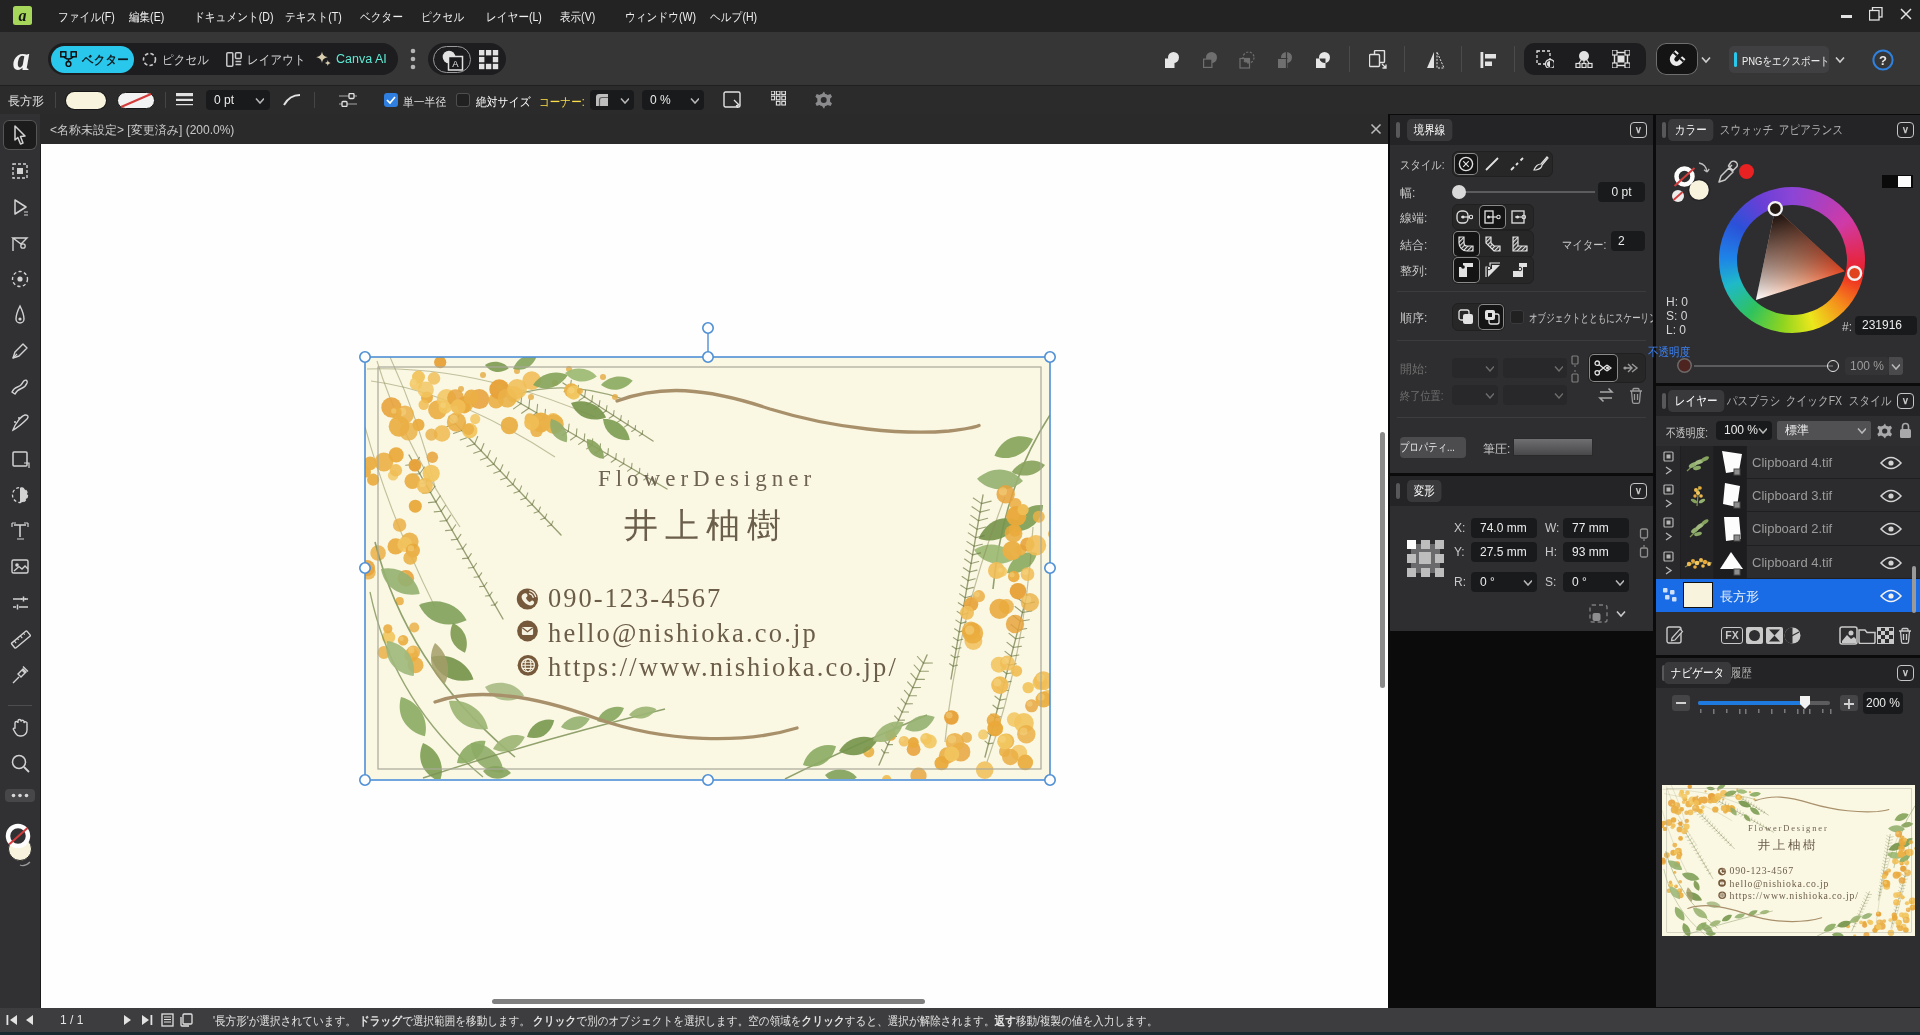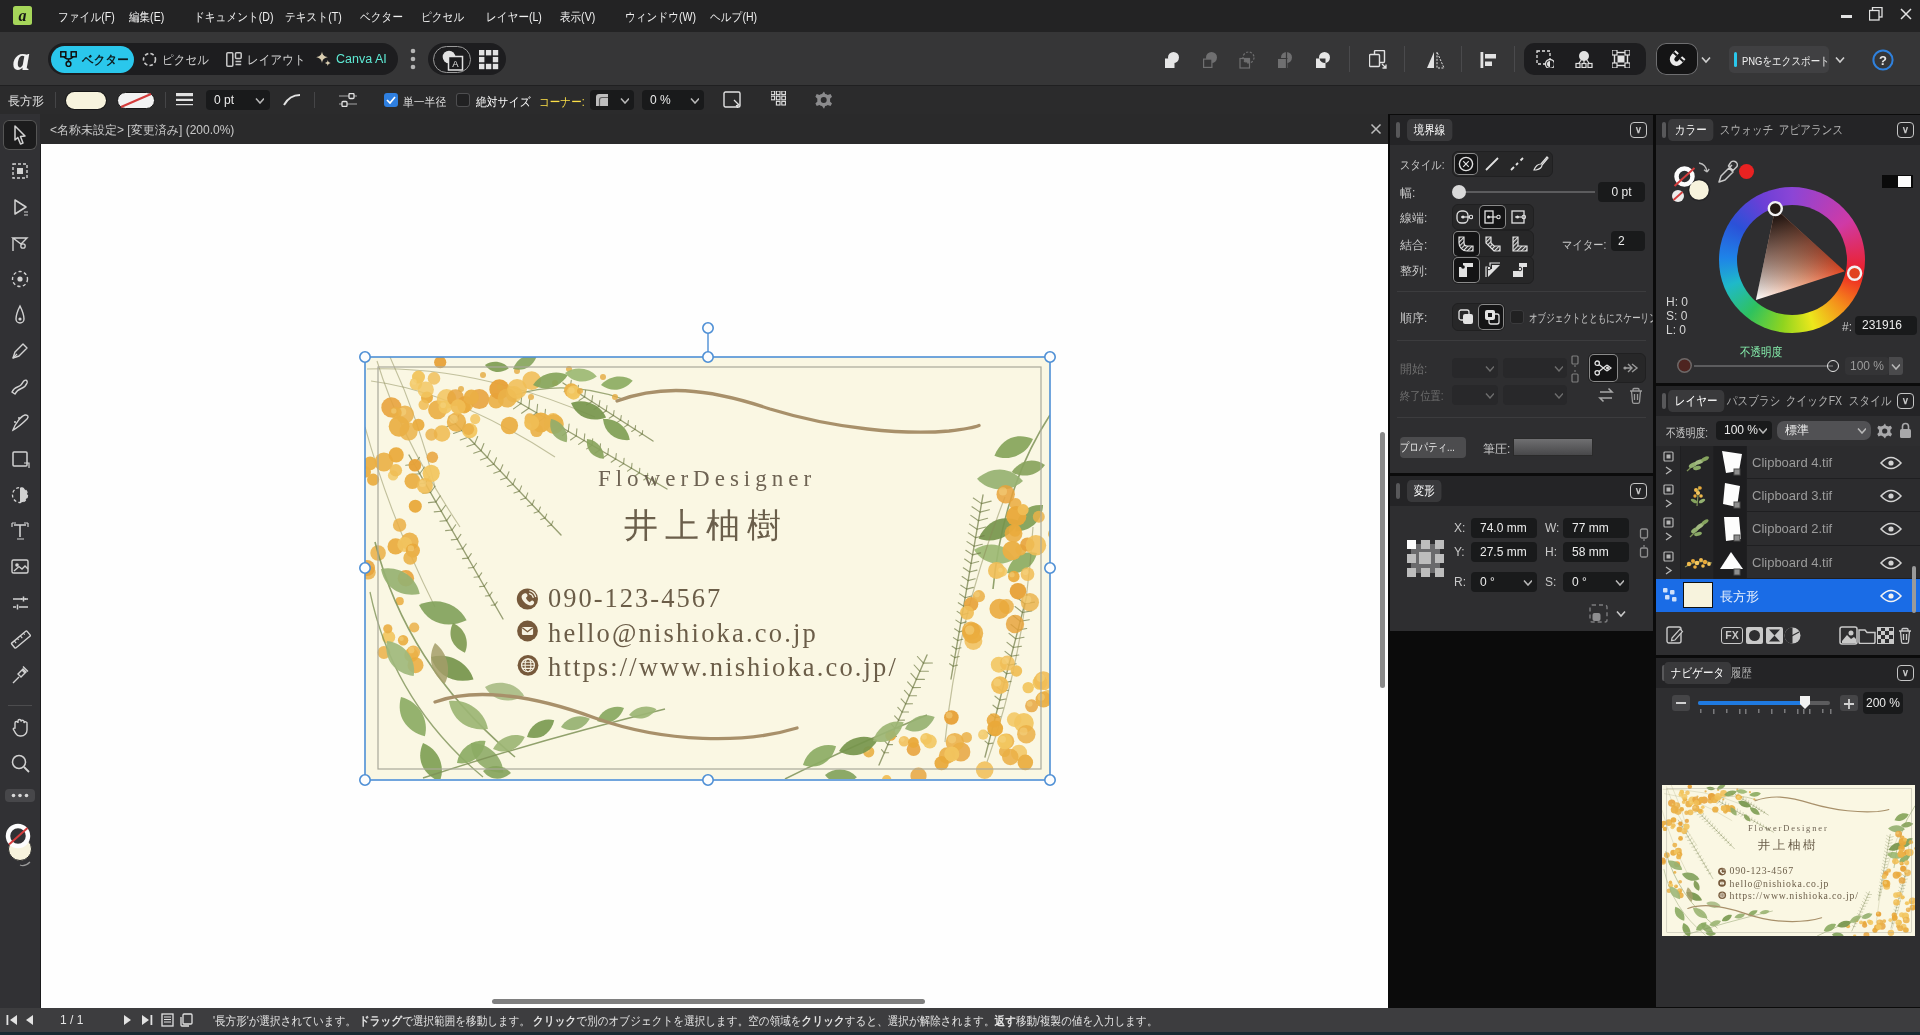--- a/index.html
+++ b/index.html
@@ -1105,21 +1105,21 @@
 <div class="ab" style="left:1407px;top:568px;width:9px;height:9px;background:#bdbdbd"></div>
 <div class="ab" style="left:1421px;top:568px;width:9px;height:9px;background:#bdbdbd"></div>
 <div class="ab" style="left:1435px;top:568px;width:9px;height:9px;background:#bdbdbd"></div>
 <div class="lbl" style="left:1454px;top:521px;width:20px;height:14px;">X:</div>
 <div class="inbox" style="left:1471px;top:518px;width:66px;height:20px;line-height:20px;padding-left:9px">74.0 mm</div>
 <div class="lbl" style="left:1545px;top:521px;width:20px;height:14px;">W:</div>
 <div class="inbox" style="left:1563px;top:518px;width:66px;height:20px;line-height:20px;padding-left:9px">77 mm</div>
 <div class="lbl" style="left:1454px;top:545px;width:20px;height:14px;">Y:</div>
 <div class="inbox" style="left:1471px;top:542px;width:66px;height:20px;line-height:20px;padding-left:9px">27.5 mm</div>
 <div class="lbl" style="left:1545px;top:545px;width:20px;height:14px;">H:</div>
-<div class="inbox" style="left:1563px;top:542px;width:66px;height:20px;line-height:20px;padding-left:9px">58 mm</div>
+<div class="inbox" style="left:1563px;top:542px;width:66px;height:20px;line-height:20px;padding-left:9px">93 mm</div>
 <div class="lbl" style="left:1454px;top:575px;width:20px;height:14px;">R:</div>
 <div class="inbox" style="left:1471px;top:572px;width:66px;height:20px;line-height:20px;padding-left:9px">0 °</div>
 <svg class="ab" style="left:1523px;top:579px" width="9" height="7" viewBox="0 0 9 7">
     <path d="M1,1.5 L5,6 L9,1.5" stroke="#b9b9b9" stroke-width="1.5" fill="none"></path>
   </svg>
 <div class="lbl" style="left:1545px;top:575px;width:20px;height:14px;">S:</div>
 <div class="inbox" style="left:1563px;top:572px;width:66px;height:20px;line-height:20px;padding-left:9px">0 °</div>
 <svg class="ab" style="left:1615px;top:579px" width="9" height="7" viewBox="0 0 9 7">
     <path d="M1,1.5 L5,6 L9,1.5" stroke="#b9b9b9" stroke-width="1.5" fill="none"></path>
   </svg>
@@ -1174,21 +1174,21 @@
     <polygon points="125.8,84.2 36.9,113.1 56.3,21.6" fill="url(#g1)"></polygon>
     <polygon points="125.8,84.2 36.9,113.1 56.3,21.6" fill="url(#g2)"></polygon>
     <circle cx="56.3" cy="21.6" r="6.5" fill="#241a14" stroke="#f2f2f2" stroke-width="2.4"></circle>
     <circle cx="135.6" cy="86.3" r="6.5" fill="#e1431f" stroke="#f2f2f2" stroke-width="2.4"></circle>
   </svg>
 <div class="lbl" style="left:1666px;top:295px;width:40px;height:14px;color:#d6d6d6">H: 0</div>
 <div class="lbl" style="left:1666px;top:309px;width:40px;height:14px;color:#d6d6d6">S: 0</div>
 <div class="lbl" style="left:1666px;top:323px;width:40px;height:14px;color:#d6d6d6">L: 0</div>
 <div class="lbl" style="left:1842px;top:320px;width:14px;height:14px;">#:</div>
 <div class="inbox" style="left:1855px;top:316px;width:62px;height:19px;line-height:19px;padding-left:7px">231916</div>
-<div class="lbl" style="left:1740px;top:344px;width:60px;height:14px;color:#86efac"><span style="display:inline-block;transform:scaleX(0.88);transform-origin:0 50%;white-space:nowrap">不透明度</span></div>
+<div class="lbl" style="left:1648px;top:344px;width:60px;height:14px;color:#3b82f6"><span style="display:inline-block;transform:scaleX(0.88);transform-origin:0 50%;white-space:nowrap">不透明度</span></div>
 <div class="ab" style="left:1677px;top:358px;width:15px;height:15px;border-radius:8px;background:#4e2420;box-shadow:inset 0 0 0 1.5px #6a6a6a"></div>
 <div class="ab" style="left:1694px;top:364.5px;width:139px;height:2px;background:#5c5c5e"></div>
 <div class="ab" style="left:1827px;top:359.5px;width:12px;height:12px;border-radius:6px;border:1.6px solid #e6e6e6"></div>
 <div class="inbox" style="left:1845px;top:357px;width:44px;height:18px;line-height:18px;text-align:center;color:#9c9c9c;background:#343436">100 %</div>
 <div class="ab" style="left:1889px;top:357px;width:14px;height:18px;background:#4a4a4c;border-radius:0 3px 3px 0"></div>
 <svg class="ab" style="left:1891px;top:363px" width="9" height="7" viewBox="0 0 9 7">
     <path d="M1,1.5 L5,6 L9,1.5" stroke="#b9b9b9" stroke-width="1.5" fill="none"></path>
   </svg>
 <div class="ab" style="left:1656px;top:386px;width:264px;height:269px;background:#2e2e30"></div>
 <div class="ab" style="left:1656px;top:386px;width:264px;height:30px;background:#242426"></div>
@@ -1196,21 +1196,21 @@
 <div class="ptab on" style="left:1668px;top:390px;transform:scaleX(0.84);transform-origin:0 50%">レイヤー</div>
 <div class="ptab off" style="left:1720px;top:390px;transform:scaleX(0.84);transform-origin:0 50%">パスブラシ</div>
 <div class="ptab off" style="left:1779px;top:390px;transform:scaleX(0.84);transform-origin:0 50%">クイックFX</div>
 <div class="ptab off" style="left:1842px;top:390px;transform:scaleX(0.84);transform-origin:0 50%">スタイル</div>
 <div class="pchev" style="left:1897px;top:393px">∨</div>
 <div class="lbl" style="left:1666px;top:425px;width:52px;height:14px;"><span style="display:inline-block;transform:scaleX(0.82);transform-origin:0 50%;white-space:nowrap">不透明度:</span></div>
 <div class="inbox" style="left:1716px;top:421px;width:56px;height:19px;line-height:19px;padding-left:8px">100 %</div>
 <svg class="ab" style="left:1758px;top:427px" width="9" height="7" viewBox="0 0 9 7">
     <path d="M1,1.5 L5,6 L9,1.5" stroke="#b9b9b9" stroke-width="1.5" fill="none"></path>
   </svg>
-<div class="ab" style="left:1777px;top:421px;width:94px;height:19px;background:#515154;border-radius:7px;color:#ececec;font-size:12px;line-height:19px;padding-left:8px">標準</div>
+<div class="ab" style="left:1777px;top:421px;width:94px;height:19px;background:#515154;border-radius:2px;color:#ececec;font-size:12px;line-height:19px;padding-left:8px">標準</div>
 <svg class="ab" style="left:1857px;top:427px" width="9" height="7" viewBox="0 0 9 7">
     <path d="M1,1.5 L5,6 L9,1.5" stroke="#b9b9b9" stroke-width="1.5" fill="none"></path>
   </svg>
 <svg class="ab" style="left:1877px;top:423px" width="16" height="16" viewBox="0 0 16 16">
     <path d="M8,0.5 L9,2.7 a5.8,5.8 0 0 1 2.2,0.9 L13.7,2.7 L15,5 L13.3,6.9 a5.8,5.8 0 0 1 0,2.3 L15,11 L13.7,13.4 L11.2,12.5 a5.8,5.8 0 0 1 -2.2,0.9 L8,15.6 L6.2,13.4 a5.8,5.8 0 0 1 -2.2,-0.9 L1.5,13.4 L0.3,11 L2,9.2 a5.8,5.8 0 0 1 0,-2.3 L0.3,5 L1.5,2.7 L4,3.6 a5.8,5.8 0 0 1 2.2,-0.9 Z" fill="#a8a8aa"></path>
     <circle cx="7.7" cy="8" r="2.6" fill="#2e2e30"></circle>
   </svg>
 <svg class="ab" style="left:1899px;top:422px" width="13" height="17" viewBox="0 0 13 17">
     <rect x="1" y="7" width="11" height="9" rx="1.5" fill="#a8a8aa"></rect>
     <path d="M3.5,7 V4.5 a3,3 0 0 1 6,0 V7" fill="none" stroke="#a8a8aa" stroke-width="1.6"></path>

